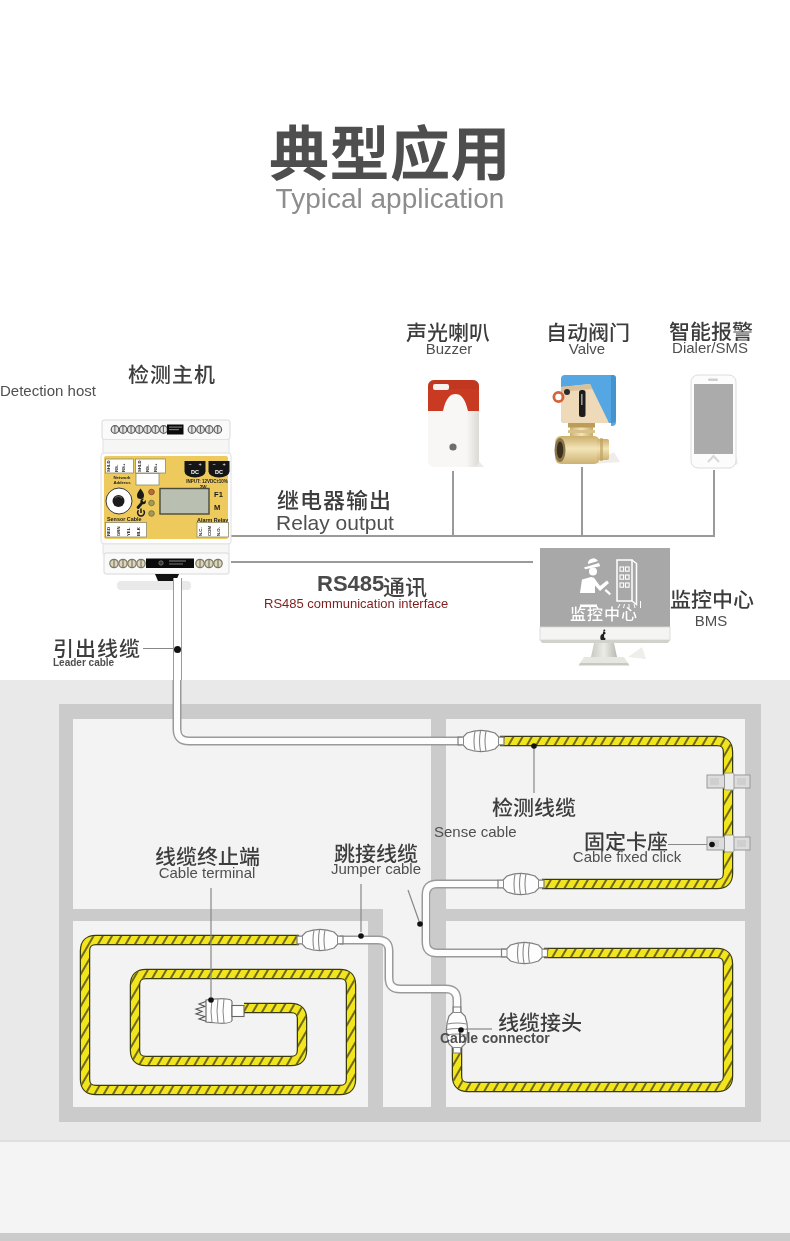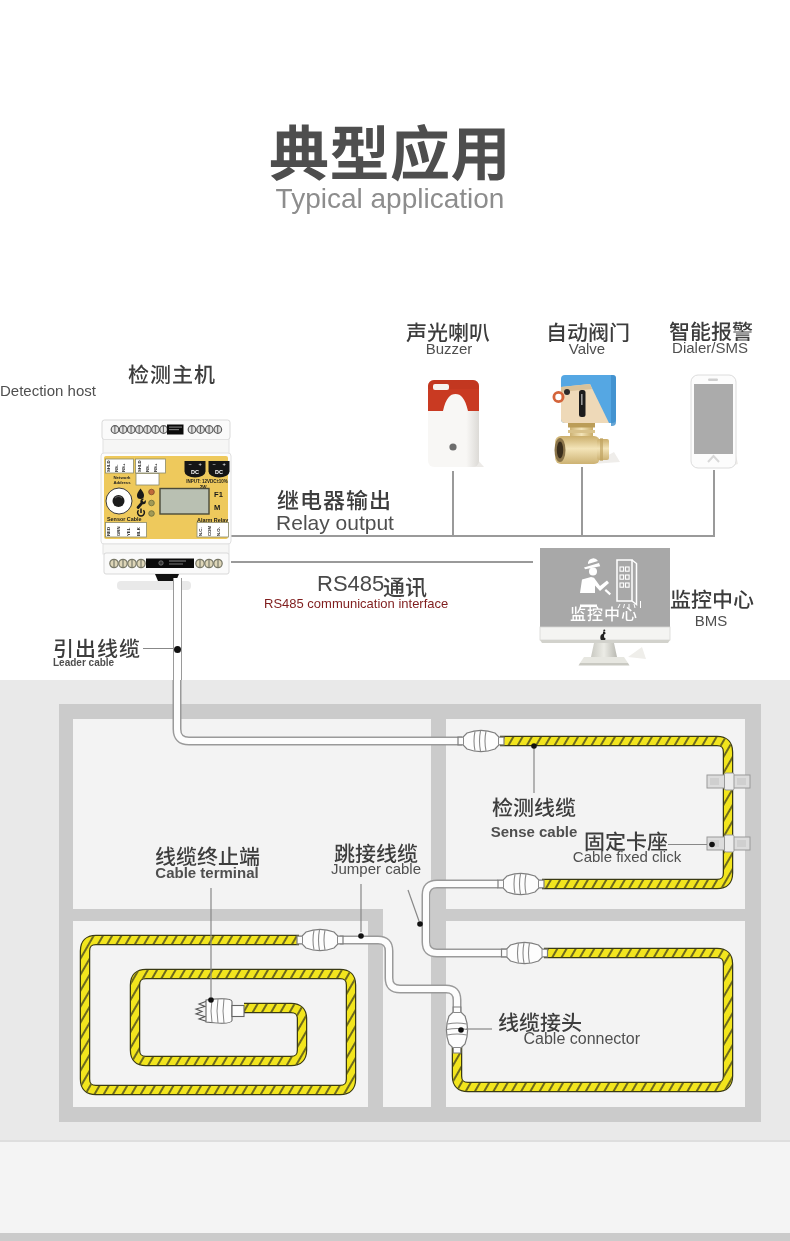--- a/index.html
+++ b/index.html
@@ -46,21 +46,21 @@
 <div style="position:absolute;left:713px;top:470px;width:1.5px;height:66px;background:#9a9a9a"></div>
 
 <div style="position:absolute;left:231px;top:561px;width:302px;height:1.5px;background:#9a9a9a"></div>
 
 <svg style="position:absolute;left:277px;top:483.4px;overflow:visible" width="115" height="35">
     <path d="M0.8 24.1 1.2 26.0C3.2 25.5 5.8 24.9 8.3 24.2L8.2 22.5C5.4 23.1 2.7 23.7 0.8 24.1ZM19.0 8.5C18.7 9.7 18.0 11.5 17.5 12.6L18.8 13.0C19.3 12.0 20.0 10.4 20.7 9.0ZM11.7 8.9C12.1 10.2 12.7 11.9 12.9 13.0L14.3 12.6C14.1 11.5 13.5 9.8 13.0 8.6ZM9.0 7.8V26.4H21.1V24.5H10.8V7.8ZM1.3 16.3C1.6 16.1 2.2 16.0 4.5 15.7C3.6 17.0 2.9 18.0 2.5 18.4C1.8 19.2 1.3 19.7 0.8 19.8C1.0 20.3 1.3 21.3 1.5 21.6C1.9 21.3 2.7 21.1 8.1 20.1C8.0 19.6 8.0 18.9 8.1 18.3L4.2 19.0C5.8 17.1 7.3 14.8 8.6 12.6L6.9 11.6C6.5 12.4 6.1 13.2 5.6 13.9L3.2 14.2C4.4 12.3 5.7 9.9 6.5 7.7L4.6 6.8C3.8 9.5 2.3 12.3 1.8 13.0C1.4 13.8 1.0 14.3 0.6 14.4C0.9 14.9 1.2 15.9 1.3 16.3ZM15.2 7.1V13.8H11.4V15.6H14.6C13.8 17.4 12.6 19.4 11.4 20.5C11.7 21.0 12.1 21.8 12.2 22.3C13.3 21.2 14.4 19.5 15.2 17.7V23.8H16.9V17.5C17.9 18.9 19.1 20.7 19.6 21.6L20.9 20.3C20.4 19.5 18.1 16.7 17.1 15.6H20.9V13.8H16.9V7.1Z M32.7 16.8V19.5H27.8V16.8ZM34.9 16.8H40.0V19.5H34.9ZM32.7 14.9H27.8V12.2H32.7ZM34.9 14.9V12.2H40.0V14.9ZM25.6 10.1V22.8H27.8V21.5H32.7V23.3C32.7 26.3 33.5 27.0 36.2 27.0C36.8 27.0 40.2 27.0 40.8 27.0C43.3 27.0 44.0 25.8 44.3 22.4C43.6 22.3 42.7 21.9 42.2 21.5C42.0 24.3 41.8 24.9 40.6 24.9C39.9 24.9 37.0 24.9 36.4 24.9C35.1 24.9 34.9 24.7 34.9 23.4V21.5H42.1V10.1H34.9V7.0H32.7V10.1Z M50.6 9.7H53.8V12.3H50.6ZM59.9 9.7H63.3V12.3H59.9ZM59.4 14.9C60.3 15.2 61.2 15.7 62.0 16.2H56.3C56.7 15.5 57.1 14.9 57.4 14.2L55.8 13.9V7.9H48.8V14.1H55.2C54.9 14.8 54.4 15.5 53.9 16.2H47.1V18.0H52.0C50.6 19.2 48.8 20.3 46.6 21.1C47.0 21.4 47.5 22.2 47.7 22.7L48.8 22.2V27.4H50.7V26.8H53.8V27.2H55.8V20.5H51.9C53.0 19.7 53.9 18.9 54.8 18.0H58.7C59.6 18.9 60.5 19.8 61.6 20.5H58.1V27.4H60.0V26.8H63.3V27.2H65.4V22.4L66.2 22.7C66.5 22.1 67.1 21.4 67.5 21.0C65.2 20.4 62.9 19.3 61.3 18.0H66.9V16.2H63.1L63.8 15.5C63.1 15.0 62.1 14.5 61.1 14.1H65.3V7.9H58.0V14.1H60.3ZM50.7 25.0V22.3H53.8V25.0ZM60.0 25.0V22.3H63.3V25.0Z M85.0 15.7V23.7H86.6V15.7ZM87.8 14.9V25.2C87.8 25.4 87.8 25.5 87.5 25.5C87.2 25.5 86.3 25.5 85.3 25.5C85.6 26.0 85.8 26.7 85.8 27.2C87.2 27.2 88.1 27.1 88.7 26.9C89.3 26.6 89.5 26.1 89.5 25.2V14.9ZM70.5 18.5C70.7 18.3 71.4 18.1 72.1 18.1H73.7V20.9C72.2 21.2 70.9 21.5 69.8 21.7L70.3 23.6L73.7 22.8V27.3H75.4V22.4L77.2 21.9L77.0 20.2L75.4 20.5V18.1H77.0V16.3H75.4V13.1H73.7V16.3H72.1C72.6 14.8 73.1 13.1 73.6 11.4H77.1V9.5H74.0C74.1 8.8 74.2 8.0 74.3 7.3L72.4 7.0C72.4 7.8 72.3 8.7 72.1 9.5H69.9V11.4H71.8C71.4 13.1 71.0 14.5 70.8 15.0C70.5 16.0 70.3 16.7 69.9 16.8C70.1 17.2 70.4 18.1 70.5 18.5ZM83.5 6.8C82.0 9.1 79.2 11.2 76.5 12.4C77.0 12.8 77.6 13.4 77.9 13.9C78.3 13.7 78.9 13.4 79.3 13.1V13.9H87.8V13.0C88.3 13.2 88.8 13.5 89.3 13.8C89.5 13.2 90.1 12.6 90.6 12.1C88.3 11.2 86.3 10.1 84.7 8.3L85.2 7.6ZM80.6 12.3C81.7 11.5 82.7 10.6 83.6 9.6C84.6 10.6 85.6 11.5 86.7 12.3ZM82.3 16.8V18.3H79.7V16.8ZM78.0 15.2V27.3H79.7V22.9H82.3V25.3C82.3 25.5 82.3 25.6 82.1 25.6C81.9 25.6 81.3 25.6 80.7 25.6C80.9 26.0 81.1 26.8 81.2 27.2C82.2 27.2 82.9 27.2 83.4 26.9C83.9 26.6 84.0 26.2 84.0 25.3V15.2ZM79.7 19.8H82.3V21.3H79.7Z M94.1 18.0V26.1H109.5V27.3H111.8V18.0H109.5V24.0H104.1V16.7H111.0V8.9H108.7V14.7H104.1V7.0H101.8V14.7H97.4V8.9H95.2V16.7H101.8V24.0H96.4V18.0Z" fill="#3d3d3d"></path>
   </svg>
 
 <div style="position:absolute;left:235px;top:511px;width:200px;text-align:center;font-size:21px;color:#4f4f4f;font-weight:normal;line-height:1.15;white-space:nowrap">Relay output</div>
 
-<div style="position:absolute;left:317px;top:571px;font-size:22px;color:#4a4a4a;font-weight:normal;line-height:1.15;white-space:nowrap">RS485</div>
+<div style="position:absolute;left:317px;top:571px;font-size:22px;color:#4a4a4a;font-weight:bold;line-height:1.15;white-space:nowrap">RS485</div>
 
 <svg style="position:absolute;left:383px;top:570.4px;overflow:visible" width="44" height="35">
     <path d="M1.3 9.0C2.6 10.2 4.2 11.8 5.0 12.8L6.6 11.4C5.7 10.4 4.0 8.8 2.7 7.8ZM5.8 15.3H0.8V17.2H3.8V23.0C2.9 23.5 1.8 24.4 0.7 25.5L2.0 27.2C3.1 25.8 4.1 24.5 4.9 24.5C5.3 24.5 6.1 25.2 7.0 25.7C8.5 26.6 10.3 26.9 13.0 26.9C15.4 26.9 19.2 26.8 20.8 26.7C20.8 26.1 21.1 25.2 21.4 24.7C19.1 24.9 15.6 25.1 13.1 25.1C10.7 25.1 8.8 25.0 7.3 24.1C6.6 23.7 6.2 23.3 5.8 23.1ZM8.1 7.7V9.3H16.7C15.9 9.9 15.1 10.5 14.2 10.9C13.2 10.5 12.1 10.0 11.1 9.7L9.8 10.8C11.0 11.3 12.4 11.9 13.6 12.5H8.0V23.9H9.9V20.4H13.1V23.8H15.0V20.4H18.3V21.9C18.3 22.2 18.2 22.3 17.9 22.3C17.7 22.3 16.8 22.3 15.9 22.3C16.2 22.7 16.4 23.4 16.5 23.9C17.9 23.9 18.8 23.9 19.5 23.6C20.1 23.3 20.3 22.9 20.3 22.0V12.5H17.4L17.4 12.5C17.0 12.2 16.5 12.0 16.0 11.7C17.5 10.8 19.1 9.7 20.2 8.6L19.0 7.6L18.6 7.7ZM18.3 14.0V15.6H15.0V14.0ZM9.9 17.1H13.1V18.8H9.9ZM9.9 15.6V14.0H13.1V15.6ZM18.3 17.1V18.8H15.0V17.1Z M24.2 8.6C25.3 9.6 26.6 11.1 27.3 12.1L28.8 10.7C28.1 9.8 26.7 8.4 25.6 7.4ZM22.9 13.8V15.8H25.7V22.9C25.7 23.9 25.1 24.6 24.7 24.9C25.0 25.3 25.5 26.2 25.7 26.7C26.0 26.2 26.7 25.6 30.6 22.4C30.4 22.0 30.0 21.2 29.8 20.7L27.8 22.3V13.8ZM29.9 8.1V10.0H32.8V15.9H29.7V17.9H32.8V27.0H34.7V17.9H37.9V15.9H34.7V10.0H38.6C38.6 19.0 38.6 26.4 41.0 27.2C42.2 27.7 43.1 27.0 43.4 23.4C43.1 23.1 42.5 22.4 42.2 21.9C42.2 23.6 42.0 25.1 41.8 25.1C40.5 24.8 40.5 16.6 40.7 8.1Z" fill="#424242"></path>
   </svg>
 
 <div style="position:absolute;left:264px;top:597px;font-size:13px;color:#7f1d1d;font-weight:normal;line-height:1.15;white-space:nowrap">RS485 communication interface</div>
 
 <svg style="position:absolute;left:670px;top:582.7px;overflow:visible" width="84" height="34">
     <path d="M13.3 13.4C14.7 14.5 16.4 16.0 17.2 17.0L18.8 15.8C18.0 14.8 16.2 13.4 14.8 12.4ZM6.6 6.7V16.8H8.5V6.7ZM2.4 7.4V16.1H4.3V7.4ZM12.7 6.7C12.0 9.7 10.7 12.6 9.0 14.4C9.5 14.7 10.3 15.3 10.6 15.6C11.6 14.5 12.5 13.0 13.2 11.3H19.9V9.5H13.9C14.2 8.7 14.4 7.9 14.7 7.1ZM3.2 17.9V23.8H0.9V25.6H20.1V23.8H18.0V17.9ZM5.1 23.8V19.6H7.5V23.8ZM9.3 23.8V19.6H11.7V23.8ZM13.6 23.8V19.6H16.0V23.8Z M35.4 13.0C36.7 14.2 38.5 15.8 39.4 16.7L40.7 15.4C39.7 14.5 37.9 13.0 36.6 11.9ZM32.6 11.9C31.6 13.2 30.1 14.5 28.7 15.4C29.0 15.8 29.6 16.6 29.8 16.9C31.4 15.9 33.1 14.2 34.3 12.6ZM24.2 6.6V10.6H21.9V12.4H24.2V17.2C23.2 17.5 22.3 17.8 21.6 18.0L22.0 19.9L24.2 19.1V23.7C24.2 24.0 24.1 24.1 23.9 24.1C23.6 24.1 22.8 24.1 22.0 24.0C22.2 24.6 22.5 25.4 22.5 25.9C23.9 25.9 24.7 25.8 25.3 25.5C25.9 25.2 26.1 24.7 26.1 23.7V18.5L28.3 17.7L27.9 15.9L26.1 16.5V12.4H28.1V10.6H26.1V6.6ZM27.9 23.7V25.4H41.3V23.7H35.7V18.9H39.8V17.1H29.6V18.9H33.7V23.7ZM33.1 7.0C33.4 7.7 33.7 8.4 34.0 9.1H28.6V12.9H30.4V10.8H39.2V12.7H41.1V9.1H36.1C35.8 8.4 35.4 7.4 35.0 6.6Z M51.4 6.6V10.3H44.0V20.6H45.9V19.4H51.4V26.1H53.5V19.4H59.0V20.5H61.0V10.3H53.5V6.6ZM45.9 17.4V12.3H51.4V17.4ZM59.0 17.4H53.5V12.3H59.0Z M69.2 12.6V22.7C69.2 25.0 69.9 25.7 72.4 25.7C72.9 25.7 75.7 25.7 76.3 25.7C78.8 25.7 79.3 24.5 79.6 20.5C79.0 20.4 78.2 20.0 77.7 19.7C77.6 23.2 77.4 23.9 76.2 23.9C75.5 23.9 73.1 23.9 72.6 23.9C71.5 23.9 71.3 23.7 71.3 22.7V12.6ZM65.6 14.0C65.4 16.6 64.7 19.9 63.9 22.1L65.9 22.9C66.7 20.6 67.3 16.9 67.6 14.4ZM78.8 14.1C79.9 16.6 81.0 19.9 81.4 22.1L83.4 21.3C83.0 19.1 81.8 15.9 80.6 13.4ZM70.1 8.5C72.1 9.9 74.6 11.9 75.7 13.3L77.2 11.7C75.9 10.4 73.4 8.5 71.4 7.2Z" fill="#3d3d3d"></path>
   </svg>
@@ -391,36 +391,36 @@
 <path d="M408,210 L419,241" stroke="#888" stroke-width="1.2"></path>
     <circle cx="420" cy="244" r="2.8" fill="#111"></circle>
 <path d="M466,349 H492" stroke="#888" stroke-width="1.2"></path>
     <circle cx="461" cy="350" r="2.8" fill="#111"></circle>
 </svg>
 
 <svg style="position:absolute;left:492px;top:790.7px;overflow:visible" width="84" height="34">
     <path d="M8.3 17.0C8.8 18.6 9.4 20.7 9.6 22.1L11.2 21.6C11.0 20.2 10.4 18.2 9.8 16.6ZM12.3 16.4C12.7 18.0 13.1 20.0 13.1 21.4L14.8 21.1C14.7 19.8 14.3 17.8 13.9 16.2ZM3.5 6.6V10.5H0.9V12.4H3.4C2.9 15.0 1.8 18.0 0.6 19.7C0.9 20.2 1.4 21.1 1.6 21.7C2.3 20.5 3.0 18.8 3.5 16.9V26.1H5.4V15.6C5.8 16.6 6.3 17.6 6.6 18.2L7.7 16.9C7.4 16.3 5.9 13.9 5.4 13.2V12.4H7.3V10.5H5.4V6.6ZM13.3 9.4C14.3 10.6 15.7 12.0 17.0 13.1H10.1C11.2 12.0 12.3 10.7 13.3 9.4ZM13.0 6.4C11.5 9.3 9.0 11.9 6.4 13.5C6.7 13.9 7.3 14.8 7.6 15.2C8.3 14.6 9.1 14.0 9.8 13.3V14.8H17.1V13.1C17.9 13.8 18.7 14.4 19.4 14.9C19.7 14.3 20.1 13.5 20.4 13.0C18.3 11.8 15.8 9.7 14.3 7.9L14.7 7.1ZM7.2 23.4V25.2H19.7V23.4H16.1C17.2 21.5 18.4 18.8 19.3 16.6L17.5 16.2C16.8 18.4 15.6 21.5 14.5 23.4Z M31.2 22.6C32.2 23.6 33.4 25.1 33.9 26.0L35.2 25.1C34.6 24.2 33.4 22.8 32.4 21.8ZM27.5 7.8V21.3H29.0V9.3H33.2V21.2H34.8V7.8ZM39.0 6.9V24.0C39.0 24.3 38.9 24.4 38.6 24.4C38.3 24.4 37.3 24.4 36.2 24.4C36.5 24.9 36.7 25.6 36.8 26.1C38.3 26.1 39.2 26.0 39.8 25.7C40.4 25.5 40.6 25.0 40.6 24.0V6.9ZM36.1 8.5V21.3H37.7V8.5ZM30.3 10.6V18.3C30.3 20.8 29.9 23.2 26.5 24.9C26.8 25.1 27.2 25.8 27.4 26.1C31.2 24.3 31.8 21.1 31.8 18.4V10.6ZM22.6 8.3C23.7 8.9 25.3 9.9 26.0 10.6L27.2 9.0C26.4 8.3 24.9 7.4 23.8 6.8ZM21.7 13.9C22.8 14.6 24.4 15.5 25.2 16.1L26.3 14.5C25.5 13.9 24.0 13.0 22.8 12.5ZM22.1 24.8 23.9 25.9C24.8 23.9 25.7 21.4 26.5 19.2L24.9 18.1C24.1 20.5 22.9 23.2 22.1 24.8Z M43.1 23.1 43.5 25.0C45.5 24.3 48.0 23.5 50.4 22.7L50.1 21.1C47.5 21.8 44.8 22.6 43.1 23.1ZM56.8 8.0C57.8 8.5 59.0 9.4 59.7 10.0L60.8 8.7C60.2 8.2 58.9 7.4 58.0 6.9ZM43.5 15.6C43.8 15.4 44.4 15.3 46.6 15.0C45.8 16.2 45.0 17.1 44.7 17.5C44.0 18.3 43.6 18.8 43.0 18.9C43.3 19.4 43.6 20.3 43.7 20.6C44.1 20.4 44.9 20.2 50.1 19.1C50.1 18.7 50.1 18.0 50.2 17.5L46.4 18.1C47.9 16.3 49.4 14.2 50.7 12.0L49.0 11.0C48.6 11.7 48.2 12.5 47.7 13.3L45.4 13.5C46.7 11.8 47.9 9.6 48.7 7.6L46.9 6.7C46.1 9.1 44.6 11.8 44.1 12.5C43.7 13.1 43.3 13.6 42.9 13.7C43.1 14.2 43.4 15.2 43.5 15.6ZM60.4 17.0C59.6 18.2 58.7 19.3 57.5 20.2C57.2 19.2 57.0 18.1 56.8 16.8L61.9 15.8L61.6 14.1L56.5 15.0C56.4 14.3 56.4 13.4 56.3 12.6L61.3 11.8L61.0 10.1L56.2 10.8C56.1 9.5 56.1 8.0 56.1 6.6H54.2C54.2 8.1 54.2 9.6 54.3 11.1L51.1 11.6L51.4 13.4L54.4 12.9C54.5 13.8 54.5 14.6 54.6 15.4L50.7 16.1L51.0 17.9L54.9 17.2C55.1 18.8 55.4 20.2 55.8 21.5C54.1 22.6 52.1 23.5 49.9 24.2C50.4 24.6 50.9 25.3 51.2 25.8C53.0 25.1 54.9 24.3 56.5 23.2C57.3 25.0 58.4 26.1 59.9 26.1C61.4 26.1 62.0 25.4 62.3 23.0C61.9 22.7 61.3 22.3 60.9 21.9C60.8 23.6 60.6 24.2 60.1 24.2C59.3 24.2 58.7 23.4 58.1 22.1C59.7 20.8 61.0 19.4 62.1 17.8Z M78.6 12.1C79.5 12.7 80.5 13.7 81.0 14.4L82.2 13.4C81.7 12.8 80.7 11.9 79.8 11.2ZM71.3 7.4V13.9H72.9V7.4ZM71.9 15.2V22.1H73.6V16.9H79.7V21.9H81.5V15.2ZM74.2 6.6V14.5H75.9V6.6ZM63.8 23.1 64.2 24.9C66.2 24.2 68.6 23.2 71.0 22.3L70.7 20.7C68.1 21.6 65.5 22.6 63.8 23.1ZM78.2 6.7C77.8 8.5 77.1 10.9 76.0 12.3C76.4 12.5 77.0 13.0 77.3 13.3C77.9 12.5 78.4 11.4 78.9 10.3H82.9V8.8H79.4C79.6 8.2 79.8 7.6 79.9 7.0ZM75.8 17.8C75.6 22.2 75.0 23.8 69.6 24.7C70.0 25.1 70.4 25.7 70.5 26.1C74.0 25.5 75.8 24.5 76.7 22.7V23.8C76.7 25.3 77.1 25.7 78.9 25.7C79.3 25.7 81.0 25.7 81.4 25.7C82.7 25.7 83.2 25.2 83.4 23.4C82.9 23.2 82.2 23.0 81.9 22.7C81.8 24.1 81.7 24.2 81.2 24.2C80.8 24.2 79.4 24.2 79.1 24.2C78.5 24.2 78.4 24.2 78.4 23.7V21.6H77.1C77.4 20.5 77.6 19.3 77.6 17.8ZM64.3 15.6C64.6 15.4 65.0 15.3 67.1 15.0C66.4 16.3 65.7 17.2 65.4 17.6C64.7 18.4 64.3 18.9 63.8 19.0C64.0 19.4 64.3 20.3 64.4 20.6C64.8 20.3 65.6 20.0 70.6 18.7C70.5 18.3 70.5 17.5 70.5 17.0L67.1 17.9C68.4 16.1 69.8 14.0 70.9 11.9L69.3 11.0C69.0 11.8 68.6 12.6 68.1 13.3L66.1 13.5C67.2 11.7 68.3 9.5 69.1 7.4L67.4 6.6C66.6 9.1 65.3 11.8 64.8 12.5C64.4 13.3 64.0 13.7 63.7 13.8C63.9 14.3 64.2 15.2 64.3 15.6Z" fill="#3d3d3d"></path>
   </svg>
 
-<div style="position:absolute;left:434px;top:823px;width:200px;text-align:center;font-size:15px;color:#4f4f4f;font-weight:bold;line-height:1.15;white-space:nowrap">Sense cable</div>
+<div style="position:absolute;left:434px;top:823px;width:200px;font-size:15px;color:#4f4f4f;font-weight:normal;line-height:1.15;white-space:nowrap">Sense cable</div>
 
 <svg style="position:absolute;left:584px;top:824.7px;overflow:visible" width="84" height="34">
     <path d="M7.8 17.7H13.3V20.2H7.8ZM6.1 16.2V21.7H15.1V16.2H11.4V14.0H16.3V12.4H11.4V10.2H9.6V12.4H4.9V14.0H9.6V16.2ZM1.7 7.6V26.2H3.7V25.2H17.3V26.2H19.3V7.6ZM3.7 23.4V9.4H17.3V23.4Z M25.5 16.4C25.1 20.1 24.0 23.1 21.7 24.8C22.1 25.1 23.0 25.8 23.3 26.2C24.6 25.0 25.6 23.6 26.3 21.7C28.2 25.1 31.2 25.8 35.4 25.8H40.5C40.6 25.2 40.9 24.3 41.2 23.8C40.0 23.8 36.5 23.8 35.5 23.8C34.5 23.8 33.4 23.8 32.5 23.6V19.9H38.6V18.0H32.5V15.0H37.5V13.1H25.5V15.0H30.5V23.1C29.0 22.4 27.8 21.3 27.0 19.3C27.2 18.4 27.4 17.5 27.5 16.6ZM29.8 7.0C30.1 7.6 30.4 8.3 30.6 8.9H22.6V13.8H24.6V10.8H38.3V13.8H40.4V8.9H32.9C32.7 8.2 32.2 7.2 31.8 6.4Z M50.9 6.6V14.2H43.0V16.2H51.0V26.1H53.1V19.7C55.3 20.6 58.5 22.0 60.0 22.9L61.1 21.1C59.5 20.3 56.3 19.0 54.1 18.2L53.1 19.7V16.2H62.0V14.2H53.0V11.3H59.9V9.4H53.0V6.6Z M78.9 11.7C78.5 14.0 77.6 15.9 76.1 17.1V11.3H74.2V19.5H68.5V21.2H74.2V23.9H67.2V25.6H83.1V23.9H76.1V21.2H81.9V19.5H76.1V17.5C76.5 17.8 77.0 18.2 77.2 18.5C78.0 17.8 78.7 17.0 79.3 16.0C80.3 16.9 81.4 17.9 82.0 18.6L83.1 17.3C82.4 16.6 81.1 15.4 79.9 14.5C80.3 13.7 80.5 12.8 80.6 11.9ZM70.3 11.7C69.9 14.2 69.0 16.3 67.3 17.6C67.7 17.8 68.5 18.4 68.8 18.7C69.6 17.9 70.3 17.0 70.8 15.9C71.6 16.7 72.4 17.6 72.9 18.2L74.0 16.9C73.5 16.2 72.4 15.2 71.5 14.3C71.8 13.6 71.9 12.7 72.1 11.9ZM72.9 7.1C73.2 7.5 73.6 8.1 73.9 8.7H65.3V14.5C65.3 17.6 65.1 21.9 63.5 24.9C63.9 25.1 64.8 25.7 65.2 26.0C66.9 22.8 67.2 17.8 67.2 14.5V10.6H83.0V8.7H76.1C75.8 8.0 75.3 7.1 74.8 6.4Z" fill="#3d3d3d"></path>
   </svg>
 
 <div style="position:absolute;left:527px;top:848px;width:200px;text-align:center;font-size:15px;color:#4f4f4f;font-weight:normal;line-height:1.15;white-space:nowrap">Cable fixed click</div>
 
 <svg style="position:absolute;left:155px;top:839.7px;overflow:visible" width="105" height="34">
     <path d="M1.1 23.1 1.5 25.0C3.5 24.3 6.0 23.5 8.4 22.7L8.1 21.1C5.5 21.8 2.8 22.6 1.1 23.1ZM14.8 8.0C15.8 8.5 17.0 9.4 17.7 10.0L18.8 8.7C18.2 8.2 16.9 7.4 16.0 6.9ZM1.5 15.6C1.8 15.4 2.4 15.3 4.6 15.0C3.8 16.2 3.0 17.1 2.7 17.5C2.0 18.3 1.6 18.8 1.1 18.9C1.3 19.4 1.6 20.3 1.7 20.6C2.1 20.4 2.9 20.2 8.1 19.1C8.1 18.7 8.1 18.0 8.2 17.5L4.4 18.1C5.9 16.3 7.4 14.2 8.7 12.0L7.0 11.0C6.6 11.7 6.2 12.5 5.7 13.3L3.4 13.5C4.7 11.8 5.9 9.6 6.7 7.6L4.9 6.7C4.1 9.1 2.6 11.8 2.1 12.5C1.7 13.1 1.3 13.6 0.9 13.7C1.1 14.2 1.4 15.2 1.5 15.6ZM18.4 17.0C17.6 18.2 16.7 19.3 15.5 20.2C15.2 19.2 15.0 18.1 14.8 16.8L19.9 15.8L19.6 14.1L14.5 15.0C14.4 14.3 14.4 13.4 14.3 12.6L19.3 11.8L19.0 10.1L14.2 10.8C14.1 9.5 14.1 8.0 14.1 6.6H12.2C12.2 8.1 12.2 9.6 12.3 11.1L9.1 11.6L9.4 13.4L12.4 12.9C12.5 13.8 12.5 14.6 12.6 15.4L8.7 16.1L9.0 17.9L12.9 17.2C13.1 18.8 13.4 20.2 13.8 21.5C12.1 22.6 10.1 23.5 7.9 24.2C8.4 24.6 8.9 25.3 9.2 25.8C11.0 25.1 12.9 24.3 14.5 23.2C15.3 25.0 16.4 26.1 17.9 26.1C19.4 26.1 20.0 25.4 20.3 23.0C19.9 22.7 19.3 22.3 18.9 21.9C18.8 23.6 18.6 24.2 18.1 24.2C17.3 24.2 16.7 23.4 16.1 22.1C17.7 20.8 19.0 19.4 20.1 17.8Z M36.6 12.1C37.5 12.7 38.5 13.7 39.0 14.4L40.2 13.4C39.7 12.8 38.7 11.9 37.8 11.2ZM29.3 7.4V13.9H30.9V7.4ZM29.9 15.2V22.1H31.6V16.9H37.7V21.9H39.5V15.2ZM32.2 6.6V14.5H33.9V6.6ZM21.8 23.1 22.2 24.9C24.1 24.2 26.6 23.2 29.0 22.3L28.7 20.7C26.1 21.6 23.5 22.6 21.8 23.1ZM36.2 6.7C35.8 8.5 35.1 10.9 34.0 12.3C34.4 12.5 35.0 13.0 35.3 13.3C35.9 12.5 36.4 11.4 36.9 10.3H40.9V8.8H37.4C37.6 8.2 37.8 7.6 37.9 7.0ZM33.8 17.8C33.6 22.2 33.0 23.8 27.6 24.7C28.0 25.1 28.4 25.7 28.5 26.1C32.0 25.5 33.8 24.5 34.7 22.7V23.8C34.7 25.3 35.1 25.7 36.9 25.7C37.3 25.7 39.0 25.7 39.4 25.7C40.7 25.7 41.2 25.2 41.4 23.4C40.9 23.2 40.2 23.0 39.9 22.7C39.8 24.1 39.7 24.2 39.2 24.2C38.8 24.2 37.4 24.2 37.1 24.2C36.5 24.2 36.4 24.2 36.4 23.7V21.6H35.1C35.4 20.5 35.6 19.3 35.6 17.8ZM22.3 15.6C22.6 15.4 23.0 15.3 25.1 15.0C24.4 16.3 23.7 17.2 23.4 17.6C22.7 18.4 22.3 18.9 21.8 19.0C22.0 19.4 22.3 20.3 22.4 20.6C22.8 20.3 23.6 20.0 28.6 18.7C28.5 18.3 28.5 17.5 28.5 17.0L25.1 17.9C26.4 16.1 27.8 14.0 28.9 11.9L27.3 11.0C27.0 11.8 26.6 12.6 26.1 13.3L24.1 13.5C25.2 11.7 26.3 9.5 27.1 7.4L25.4 6.6C24.6 9.1 23.3 11.8 22.8 12.5C22.4 13.3 22.0 13.7 21.7 13.8C21.9 14.3 22.2 15.2 22.3 15.6Z M42.7 23.1 43.0 25.0C45.1 24.5 47.8 24.0 50.5 23.4L50.3 21.7C47.5 22.2 44.6 22.8 42.7 23.1ZM53.8 19.0C55.3 19.6 57.2 20.6 58.3 21.4L59.4 20.0C58.4 19.3 56.5 18.3 54.9 17.7ZM51.5 22.8C54.3 23.5 57.7 24.9 59.7 26.1L60.8 24.5C58.8 23.5 55.4 22.1 52.6 21.4ZM54.1 6.6C53.4 8.4 52.1 10.4 50.2 12.0L48.7 11.1C48.3 11.8 47.9 12.6 47.4 13.3L45.1 13.5C46.3 11.8 47.6 9.5 48.5 7.4L46.6 6.6C45.7 9.1 44.2 11.7 43.8 12.4C43.3 13.1 42.9 13.6 42.5 13.7C42.8 14.2 43.1 15.1 43.2 15.5C43.5 15.4 44.0 15.3 46.3 15.0C45.5 16.2 44.7 17.1 44.4 17.5C43.7 18.2 43.2 18.7 42.7 18.9C42.9 19.3 43.3 20.2 43.3 20.6C43.9 20.3 44.6 20.2 50.0 19.3C49.9 18.9 49.9 18.2 49.9 17.6L45.9 18.2C47.4 16.6 48.8 14.7 50.0 12.7C50.4 13.1 50.8 13.5 51.1 13.9C51.8 13.3 52.5 12.6 53.1 11.9C53.6 12.8 54.3 13.6 55.0 14.4C53.5 15.6 51.7 16.5 49.9 17.2C50.3 17.5 50.9 18.3 51.1 18.8C52.9 18.1 54.7 17.0 56.3 15.7C57.8 17.0 59.5 18.1 61.3 18.8C61.6 18.3 62.2 17.5 62.6 17.1C60.9 16.5 59.2 15.6 57.7 14.4C59.2 13.0 60.4 11.3 61.2 9.4L59.9 8.7L59.6 8.7H55.3C55.6 8.1 55.9 7.6 56.2 7.0ZM54.2 10.5H58.5C57.9 11.5 57.2 12.4 56.3 13.2C55.5 12.4 54.7 11.4 54.2 10.5Z M66.8 11.1V23.1H63.9V25.1H83.0V23.1H75.4V15.5H82.0V13.5H75.4V6.7H73.3V23.1H68.8V11.1Z M85.0 10.5V12.3H92.0V10.5ZM85.6 13.5C86.0 15.8 86.3 18.8 86.4 20.8L87.9 20.5C87.9 18.5 87.5 15.6 87.1 13.2ZM87.0 7.3C87.5 8.3 88.1 9.6 88.3 10.5L90.0 9.9C89.8 9.0 89.2 7.8 88.7 6.8ZM92.4 17.6V26.1H94.2V19.3H95.7V25.9H97.2V19.3H98.8V25.9H100.4V19.3H102.0V24.4C102.0 24.5 101.9 24.6 101.7 24.6C101.6 24.6 101.1 24.6 100.6 24.6C100.8 25.0 101.0 25.7 101.1 26.2C102.0 26.2 102.6 26.1 103.1 25.9C103.6 25.6 103.7 25.2 103.7 24.4V17.6H98.4L99.0 15.9H104.1V14.2H91.8V15.9H96.7C96.7 16.5 96.5 17.1 96.4 17.6ZM92.7 7.7V12.8H103.4V7.7H101.6V11.1H98.9V6.7H97.0V11.1H94.5V7.7ZM89.8 13.1C89.6 15.5 89.1 19.1 88.7 21.3C87.2 21.7 85.8 21.9 84.8 22.2L85.2 24.1C87.2 23.6 89.7 23.0 92.1 22.4L91.9 20.5L90.2 21.0C90.7 18.8 91.1 15.8 91.5 13.4Z" fill="#3d3d3d"></path>
   </svg>
 
-<div style="position:absolute;left:107px;top:864px;width:200px;text-align:center;font-size:15px;color:#4f4f4f;font-weight:bold;line-height:1.15;white-space:nowrap">Cable terminal</div>
+<div style="position:absolute;left:107px;top:864px;width:200px;text-align:center;font-size:15px;color:#4f4f4f;font-weight:normal;line-height:1.15;white-space:nowrap">Cable terminal</div>
 
 <svg style="position:absolute;left:334px;top:836.7px;overflow:visible" width="84" height="34">
     <path d="M3.4 9.4H6.3V12.6H3.4ZM0.7 23.1 1.1 24.9C3.2 24.3 5.9 23.6 8.6 22.9L8.3 21.2L5.9 21.8V18.4H8.1V16.7H5.9V14.3H8.0V7.7H1.7V14.3H4.3V22.2L3.2 22.5V15.8H1.8V22.8ZM18.3 9.3C17.9 10.6 17.1 12.3 16.4 13.5V6.6H14.6V23.0C14.6 25.2 15.0 25.8 16.6 25.8C16.9 25.8 18.1 25.8 18.4 25.8C19.8 25.8 20.3 24.9 20.5 22.4C19.9 22.3 19.2 22.0 18.8 21.7C18.7 23.5 18.7 24.0 18.3 24.0C18.0 24.0 17.1 24.0 16.9 24.0C16.5 24.0 16.4 23.9 16.4 23.1V18.0C17.5 18.9 18.6 19.9 19.2 20.6L20.5 19.2C19.7 18.4 18.0 17.0 16.8 16.0L16.4 16.4V14.1L17.6 14.7C18.4 13.5 19.3 11.7 20.2 10.2ZM11.3 6.6V13.1C10.9 11.9 10.3 10.5 9.6 9.5L8.0 10.1C8.9 11.5 9.6 13.4 9.8 14.7L11.3 14.0V15.5L11.2 16.8C9.8 17.7 8.4 18.6 7.4 19.1L8.5 20.9L11.1 18.9C10.8 21.2 9.9 23.5 7.5 24.7C7.9 25.1 8.5 25.7 8.8 26.2C12.6 23.8 13.1 19.4 13.1 15.5V6.6Z M24.2 6.7V10.8H21.8V12.6H24.2V16.9C23.2 17.2 22.3 17.4 21.5 17.6L22.0 19.5L24.2 18.8V23.9C24.2 24.1 24.1 24.2 23.8 24.2C23.6 24.2 22.8 24.2 22.1 24.2C22.3 24.7 22.5 25.6 22.6 26.0C23.9 26.1 24.7 26.0 25.2 25.7C25.8 25.3 26.0 24.8 26.0 23.9V18.2L28.0 17.6L27.7 15.8L26.0 16.3V12.6H28.0V10.8H26.0V6.7ZM32.9 7.1C33.1 7.6 33.5 8.1 33.7 8.7H29.0V10.4H40.6V8.7H35.8C35.5 8.1 35.1 7.4 34.7 6.8ZM37.0 10.5C36.6 11.4 35.9 12.7 35.4 13.6H32.2L33.5 13.0C33.2 12.3 32.6 11.2 32.0 10.4L30.5 11.0C31.1 11.8 31.6 12.9 31.8 13.6H28.4V15.3H41.1V13.6H37.3C37.8 12.8 38.3 11.9 38.8 11.0ZM29.3 21.6C30.6 22.0 32.0 22.5 33.4 23.1C32.0 23.8 30.2 24.2 27.7 24.4C28.0 24.8 28.4 25.5 28.5 26.1C31.5 25.7 33.8 25.0 35.4 23.9C37.0 24.7 38.5 25.5 39.5 26.2L40.7 24.7C39.8 24.0 38.4 23.3 36.9 22.7C37.8 21.7 38.4 20.5 38.8 19.1H41.3V17.4H34.0C34.3 16.8 34.6 16.2 34.8 15.6L33.0 15.3C32.7 16.0 32.4 16.7 32.0 17.4H28.1V19.1H31.0C30.4 20.0 29.8 20.9 29.3 21.6ZM36.8 19.1C36.5 20.2 35.9 21.1 35.1 21.9C34.1 21.5 33.0 21.1 32.0 20.7C32.3 20.2 32.7 19.7 33.1 19.1Z M43.1 23.1 43.5 25.0C45.5 24.3 48.0 23.5 50.4 22.7L50.1 21.1C47.5 21.8 44.8 22.6 43.1 23.1ZM56.8 8.0C57.8 8.5 59.0 9.4 59.7 10.0L60.8 8.7C60.2 8.2 58.9 7.4 58.0 6.9ZM43.5 15.6C43.8 15.4 44.4 15.3 46.6 15.0C45.8 16.2 45.0 17.1 44.7 17.5C44.0 18.3 43.6 18.8 43.0 18.9C43.3 19.4 43.6 20.3 43.7 20.6C44.1 20.4 44.9 20.2 50.1 19.1C50.1 18.7 50.1 18.0 50.2 17.5L46.4 18.1C47.9 16.3 49.4 14.2 50.7 12.0L49.0 11.0C48.6 11.7 48.2 12.5 47.7 13.3L45.4 13.5C46.7 11.8 47.9 9.6 48.7 7.6L46.9 6.7C46.1 9.1 44.6 11.8 44.1 12.5C43.7 13.1 43.3 13.6 42.9 13.7C43.1 14.2 43.4 15.2 43.5 15.6ZM60.4 17.0C59.6 18.2 58.7 19.3 57.5 20.2C57.2 19.2 57.0 18.1 56.8 16.8L61.9 15.8L61.6 14.1L56.5 15.0C56.4 14.3 56.4 13.4 56.3 12.6L61.3 11.8L61.0 10.1L56.2 10.8C56.1 9.5 56.1 8.0 56.1 6.6H54.2C54.2 8.1 54.2 9.6 54.3 11.1L51.1 11.6L51.4 13.4L54.4 12.9C54.5 13.8 54.5 14.6 54.6 15.4L50.7 16.1L51.0 17.9L54.9 17.2C55.1 18.8 55.4 20.2 55.8 21.5C54.1 22.6 52.1 23.5 49.9 24.2C50.4 24.6 50.9 25.3 51.2 25.8C53.0 25.1 54.9 24.3 56.5 23.2C57.3 25.0 58.4 26.1 59.9 26.1C61.4 26.1 62.0 25.4 62.3 23.0C61.9 22.7 61.3 22.3 60.9 21.9C60.8 23.6 60.6 24.2 60.1 24.2C59.3 24.2 58.7 23.4 58.1 22.1C59.7 20.8 61.0 19.4 62.1 17.8Z M78.6 12.1C79.5 12.7 80.5 13.7 81.0 14.4L82.2 13.4C81.7 12.8 80.7 11.9 79.8 11.2ZM71.3 7.4V13.9H72.9V7.4ZM71.9 15.2V22.1H73.6V16.9H79.7V21.9H81.5V15.2ZM74.2 6.6V14.5H75.9V6.6ZM63.8 23.1 64.2 24.9C66.2 24.2 68.6 23.2 71.0 22.3L70.7 20.7C68.1 21.6 65.5 22.6 63.8 23.1ZM78.2 6.7C77.8 8.5 77.1 10.9 76.0 12.3C76.4 12.5 77.0 13.0 77.3 13.3C77.9 12.5 78.4 11.4 78.9 10.3H82.9V8.8H79.4C79.6 8.2 79.8 7.6 79.9 7.0ZM75.8 17.8C75.6 22.2 75.0 23.8 69.6 24.7C70.0 25.1 70.4 25.7 70.5 26.1C74.0 25.5 75.8 24.5 76.7 22.7V23.8C76.7 25.3 77.1 25.7 78.9 25.7C79.3 25.7 81.0 25.7 81.4 25.7C82.7 25.7 83.2 25.2 83.4 23.4C82.9 23.2 82.2 23.0 81.9 22.7C81.8 24.1 81.7 24.2 81.2 24.2C80.8 24.2 79.4 24.2 79.1 24.2C78.5 24.2 78.4 24.2 78.4 23.7V21.6H77.1C77.4 20.5 77.6 19.3 77.6 17.8ZM64.3 15.6C64.6 15.4 65.0 15.3 67.1 15.0C66.4 16.3 65.7 17.2 65.4 17.6C64.7 18.4 64.3 18.9 63.8 19.0C64.0 19.4 64.3 20.3 64.4 20.6C64.8 20.3 65.6 20.0 70.6 18.7C70.5 18.3 70.5 17.5 70.5 17.0L67.1 17.9C68.4 16.1 69.8 14.0 70.9 11.9L69.3 11.0C69.0 11.8 68.6 12.6 68.1 13.3L66.1 13.5C67.2 11.7 68.3 9.5 69.1 7.4L67.4 6.6C66.6 9.1 65.3 11.8 64.8 12.5C64.4 13.3 64.0 13.7 63.7 13.8C63.9 14.3 64.2 15.2 64.3 15.6Z" fill="#3d3d3d"></path>
   </svg>
 
 <div style="position:absolute;left:276px;top:860px;width:200px;text-align:center;font-size:15px;color:#4f4f4f;font-weight:normal;line-height:1.15;white-space:nowrap">Jumper cable</div>
 
 <svg style="position:absolute;left:498px;top:1005.7px;overflow:visible" width="84" height="34">
     <path d="M1.1 23.1 1.5 25.0C3.5 24.3 6.0 23.5 8.4 22.7L8.1 21.1C5.5 21.8 2.8 22.6 1.1 23.1ZM14.8 8.0C15.8 8.5 17.0 9.4 17.7 10.0L18.8 8.7C18.2 8.2 16.9 7.4 16.0 6.9ZM1.5 15.6C1.8 15.4 2.4 15.3 4.6 15.0C3.8 16.2 3.0 17.1 2.7 17.5C2.0 18.3 1.6 18.8 1.1 18.9C1.3 19.4 1.6 20.3 1.7 20.6C2.1 20.4 2.9 20.2 8.1 19.1C8.1 18.7 8.1 18.0 8.2 17.5L4.4 18.1C5.9 16.3 7.4 14.2 8.7 12.0L7.0 11.0C6.6 11.7 6.2 12.5 5.7 13.3L3.4 13.5C4.7 11.8 5.9 9.6 6.7 7.6L4.9 6.7C4.1 9.1 2.6 11.8 2.1 12.5C1.7 13.1 1.3 13.6 0.9 13.7C1.1 14.2 1.4 15.2 1.5 15.6ZM18.4 17.0C17.6 18.2 16.7 19.3 15.5 20.2C15.2 19.2 15.0 18.1 14.8 16.8L19.9 15.8L19.6 14.1L14.5 15.0C14.4 14.3 14.4 13.4 14.3 12.6L19.3 11.8L19.0 10.1L14.2 10.8C14.1 9.5 14.1 8.0 14.1 6.6H12.2C12.2 8.1 12.2 9.6 12.3 11.1L9.1 11.6L9.4 13.4L12.4 12.9C12.5 13.8 12.5 14.6 12.6 15.4L8.7 16.1L9.0 17.9L12.9 17.2C13.1 18.8 13.4 20.2 13.8 21.5C12.1 22.6 10.1 23.5 7.9 24.2C8.4 24.6 8.9 25.3 9.2 25.8C11.0 25.1 12.9 24.3 14.5 23.2C15.3 25.0 16.4 26.1 17.9 26.1C19.4 26.1 20.0 25.4 20.3 23.0C19.9 22.7 19.3 22.3 18.9 21.9C18.8 23.6 18.6 24.2 18.1 24.2C17.3 24.2 16.7 23.4 16.1 22.1C17.7 20.8 19.0 19.4 20.1 17.8Z M36.6 12.1C37.5 12.7 38.5 13.7 39.0 14.4L40.2 13.4C39.7 12.8 38.7 11.9 37.8 11.2ZM29.3 7.4V13.9H30.9V7.4ZM29.9 15.2V22.1H31.6V16.9H37.7V21.9H39.5V15.2ZM32.2 6.6V14.5H33.9V6.6ZM21.8 23.1 22.2 24.9C24.1 24.2 26.6 23.2 29.0 22.3L28.7 20.7C26.1 21.6 23.5 22.6 21.8 23.1ZM36.2 6.7C35.8 8.5 35.1 10.9 34.0 12.3C34.4 12.5 35.0 13.0 35.3 13.3C35.9 12.5 36.4 11.4 36.9 10.3H40.9V8.8H37.4C37.6 8.2 37.8 7.6 37.9 7.0ZM33.8 17.8C33.6 22.2 33.0 23.8 27.6 24.7C28.0 25.1 28.4 25.7 28.5 26.1C32.0 25.5 33.8 24.5 34.7 22.7V23.8C34.7 25.3 35.1 25.7 36.9 25.7C37.3 25.7 39.0 25.7 39.4 25.7C40.7 25.7 41.2 25.2 41.4 23.4C40.9 23.2 40.2 23.0 39.9 22.7C39.8 24.1 39.7 24.2 39.2 24.2C38.8 24.2 37.4 24.2 37.1 24.2C36.5 24.2 36.4 24.2 36.4 23.7V21.6H35.1C35.4 20.5 35.6 19.3 35.6 17.8ZM22.3 15.6C22.6 15.4 23.0 15.3 25.1 15.0C24.4 16.3 23.7 17.2 23.4 17.6C22.7 18.4 22.3 18.9 21.8 19.0C22.0 19.4 22.3 20.3 22.4 20.6C22.8 20.3 23.6 20.0 28.6 18.7C28.5 18.3 28.5 17.5 28.5 17.0L25.1 17.9C26.4 16.1 27.8 14.0 28.9 11.9L27.3 11.0C27.0 11.8 26.6 12.6 26.1 13.3L24.1 13.5C25.2 11.7 26.3 9.5 27.1 7.4L25.4 6.6C24.6 9.1 23.3 11.8 22.8 12.5C22.4 13.3 22.0 13.7 21.7 13.8C21.9 14.3 22.2 15.2 22.3 15.6Z M45.2 6.7V10.8H42.8V12.6H45.2V16.9C44.2 17.2 43.3 17.4 42.5 17.6L43.0 19.5L45.2 18.8V23.9C45.2 24.1 45.1 24.2 44.8 24.2C44.6 24.2 43.8 24.2 43.0 24.2C43.3 24.7 43.5 25.6 43.6 26.0C44.9 26.1 45.7 26.0 46.2 25.7C46.8 25.3 47.0 24.8 47.0 23.9V18.2L49.0 17.6L48.7 15.8L47.0 16.3V12.6H49.0V10.8H47.0V6.7ZM53.9 7.1C54.1 7.6 54.5 8.1 54.7 8.7H50.0V10.4H61.6V8.7H56.8C56.5 8.1 56.1 7.4 55.7 6.8ZM58.0 10.5C57.6 11.4 56.9 12.7 56.4 13.6H53.2L54.5 13.0C54.2 12.3 53.6 11.2 53.0 10.4L51.5 11.0C52.1 11.8 52.6 12.9 52.8 13.6H49.4V15.3H62.1V13.6H58.3C58.8 12.8 59.3 11.9 59.8 11.0ZM50.3 21.6C51.6 22.0 53.0 22.5 54.4 23.1C53.0 23.8 51.2 24.2 48.7 24.4C49.0 24.8 49.4 25.5 49.5 26.1C52.5 25.7 54.8 25.0 56.4 23.9C58.0 24.7 59.5 25.5 60.5 26.2L61.7 24.7C60.8 24.0 59.4 23.3 57.9 22.7C58.8 21.7 59.4 20.5 59.8 19.1H62.3V17.4H55.0C55.3 16.8 55.6 16.2 55.8 15.6L54.0 15.3C53.7 16.0 53.4 16.7 53.0 17.4H49.1V19.1H52.0C51.4 20.0 50.8 20.9 50.3 21.6ZM57.8 19.1C57.5 20.2 56.9 21.1 56.1 21.9C55.1 21.5 54.0 21.1 53.0 20.7C53.3 20.2 53.7 19.7 54.1 19.1Z M74.3 21.2C77.1 22.5 80.0 24.3 81.6 25.9L83.0 24.3C81.2 22.9 78.2 21.1 75.3 19.8ZM66.8 8.8C68.5 9.5 70.6 10.6 71.6 11.4L72.8 9.8C71.7 9.0 69.6 8.0 67.9 7.4ZM64.9 12.7C66.6 13.4 68.7 14.6 69.7 15.5L71.0 13.9C69.9 13.0 67.8 12.0 66.1 11.4ZM64.1 16.1V18.0H72.9C71.7 21.0 69.2 23.1 64.0 24.4C64.4 24.8 65.0 25.6 65.2 26.1C71.1 24.5 73.8 21.8 75.0 18.0H83.0V16.1H75.5C76.0 13.4 76.0 10.3 76.0 6.8H73.9C73.9 10.4 74.0 13.6 73.4 16.1Z" fill="#3d3d3d"></path>
   </svg>
 
-<div style="position:absolute;left:440px;top:1030px;width:200px;text-align:right;font-size:16px;color:#4f4f4f;font-weight:normal;line-height:1.15;white-space:nowrap">Cable connector</div>
+<div style="position:absolute;left:440px;top:1030px;width:200px;text-align:left;font-size:14px;color:#4f4f4f;font-weight:bold;line-height:1.15;white-space:nowrap">Cable connector</div>
 </body></html>

